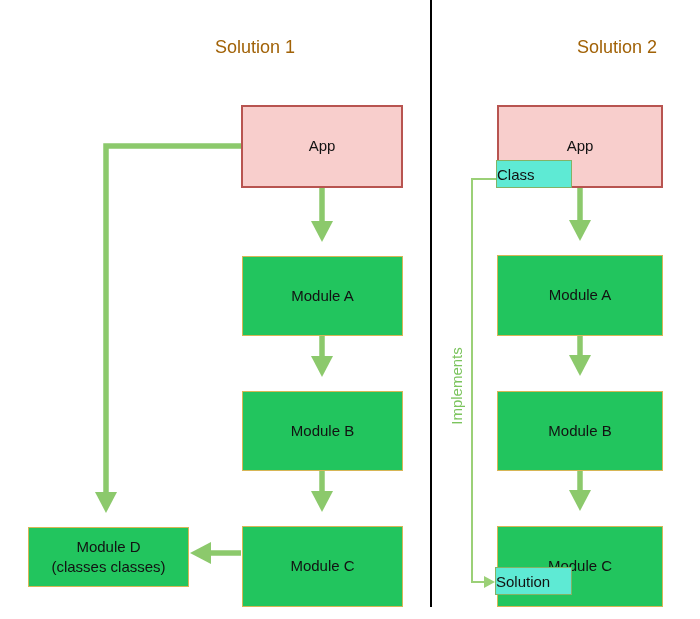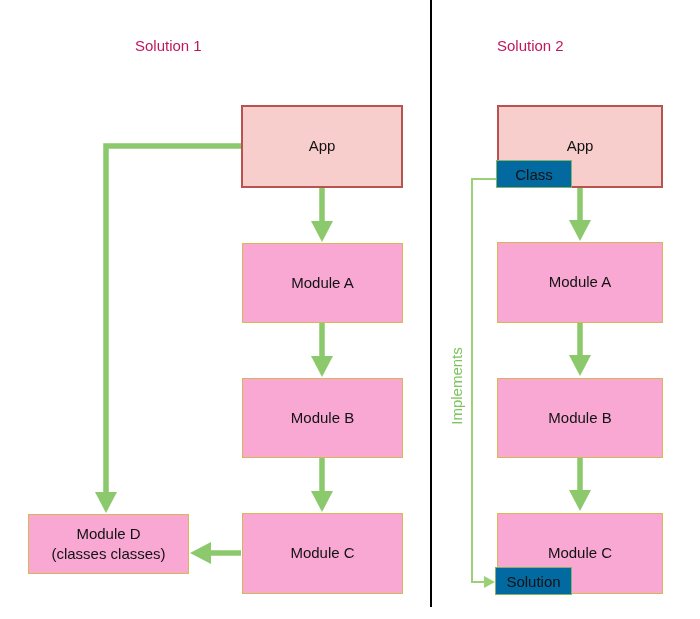--- a/index.html
+++ b/index.html
@@ -15,37 +15,37 @@
     position:absolute;left:0;top:0;width:700px;height:619px;
     pointer-events:none;
   }
   .divider{
     position:absolute;
     left:430px;top:0;width:2px;height:607px;
     background:#010101;
   }
   .sol-title{
     position:absolute;
-    width:160px;text-align:left;
-    font-size:15px;color:#be185d;
+    width:160px;text-align:right;
+    font-size:18px;color:#a16207;
     white-space:nowrap;
   }
   .title-1{left:135px;top:37px;}
   .title-2{left:497px;top:37px;}
   .node{
     position:absolute;
     display:flex;flex-direction:column;align-items:center;justify-content:center;
     font-size:15px;color:#121212;text-align:center;line-height:1.35;
   }
   .red{background:#f8cecc;border:2px solid #b85450;}
-  .yellow{background:#f9a8d4;border:1.5px solid #d6b656;}
+  .yellow{background:#22c55e;border:1.5px solid #d6b656;margin-top:13px;}
   .badge{
     position:absolute;
-    display:flex;align-items:center;justify-content:center;
-    background:#0369a1;border:1.5px solid #82b366;
+    display:flex;align-items:center;
+    background:#5eead4;border:1.5px solid #82b366;
     font-size:15px;color:#121212;
   }
   
   .s1-app{left:241px;top:105px;width:162px;height:83px;}
   .s1-a{left:242px;top:243px;width:161px;height:80px;}
   .s1-b{left:242px;top:378px;width:161px;height:80px;}
   .s1-c{left:242px;top:513px;width:161px;height:81px;}
   .s1-d{left:28px;top:514px;width:161px;height:60px;}
   
   .s2-app{left:497px;top:105px;width:166px;height:83px;}

